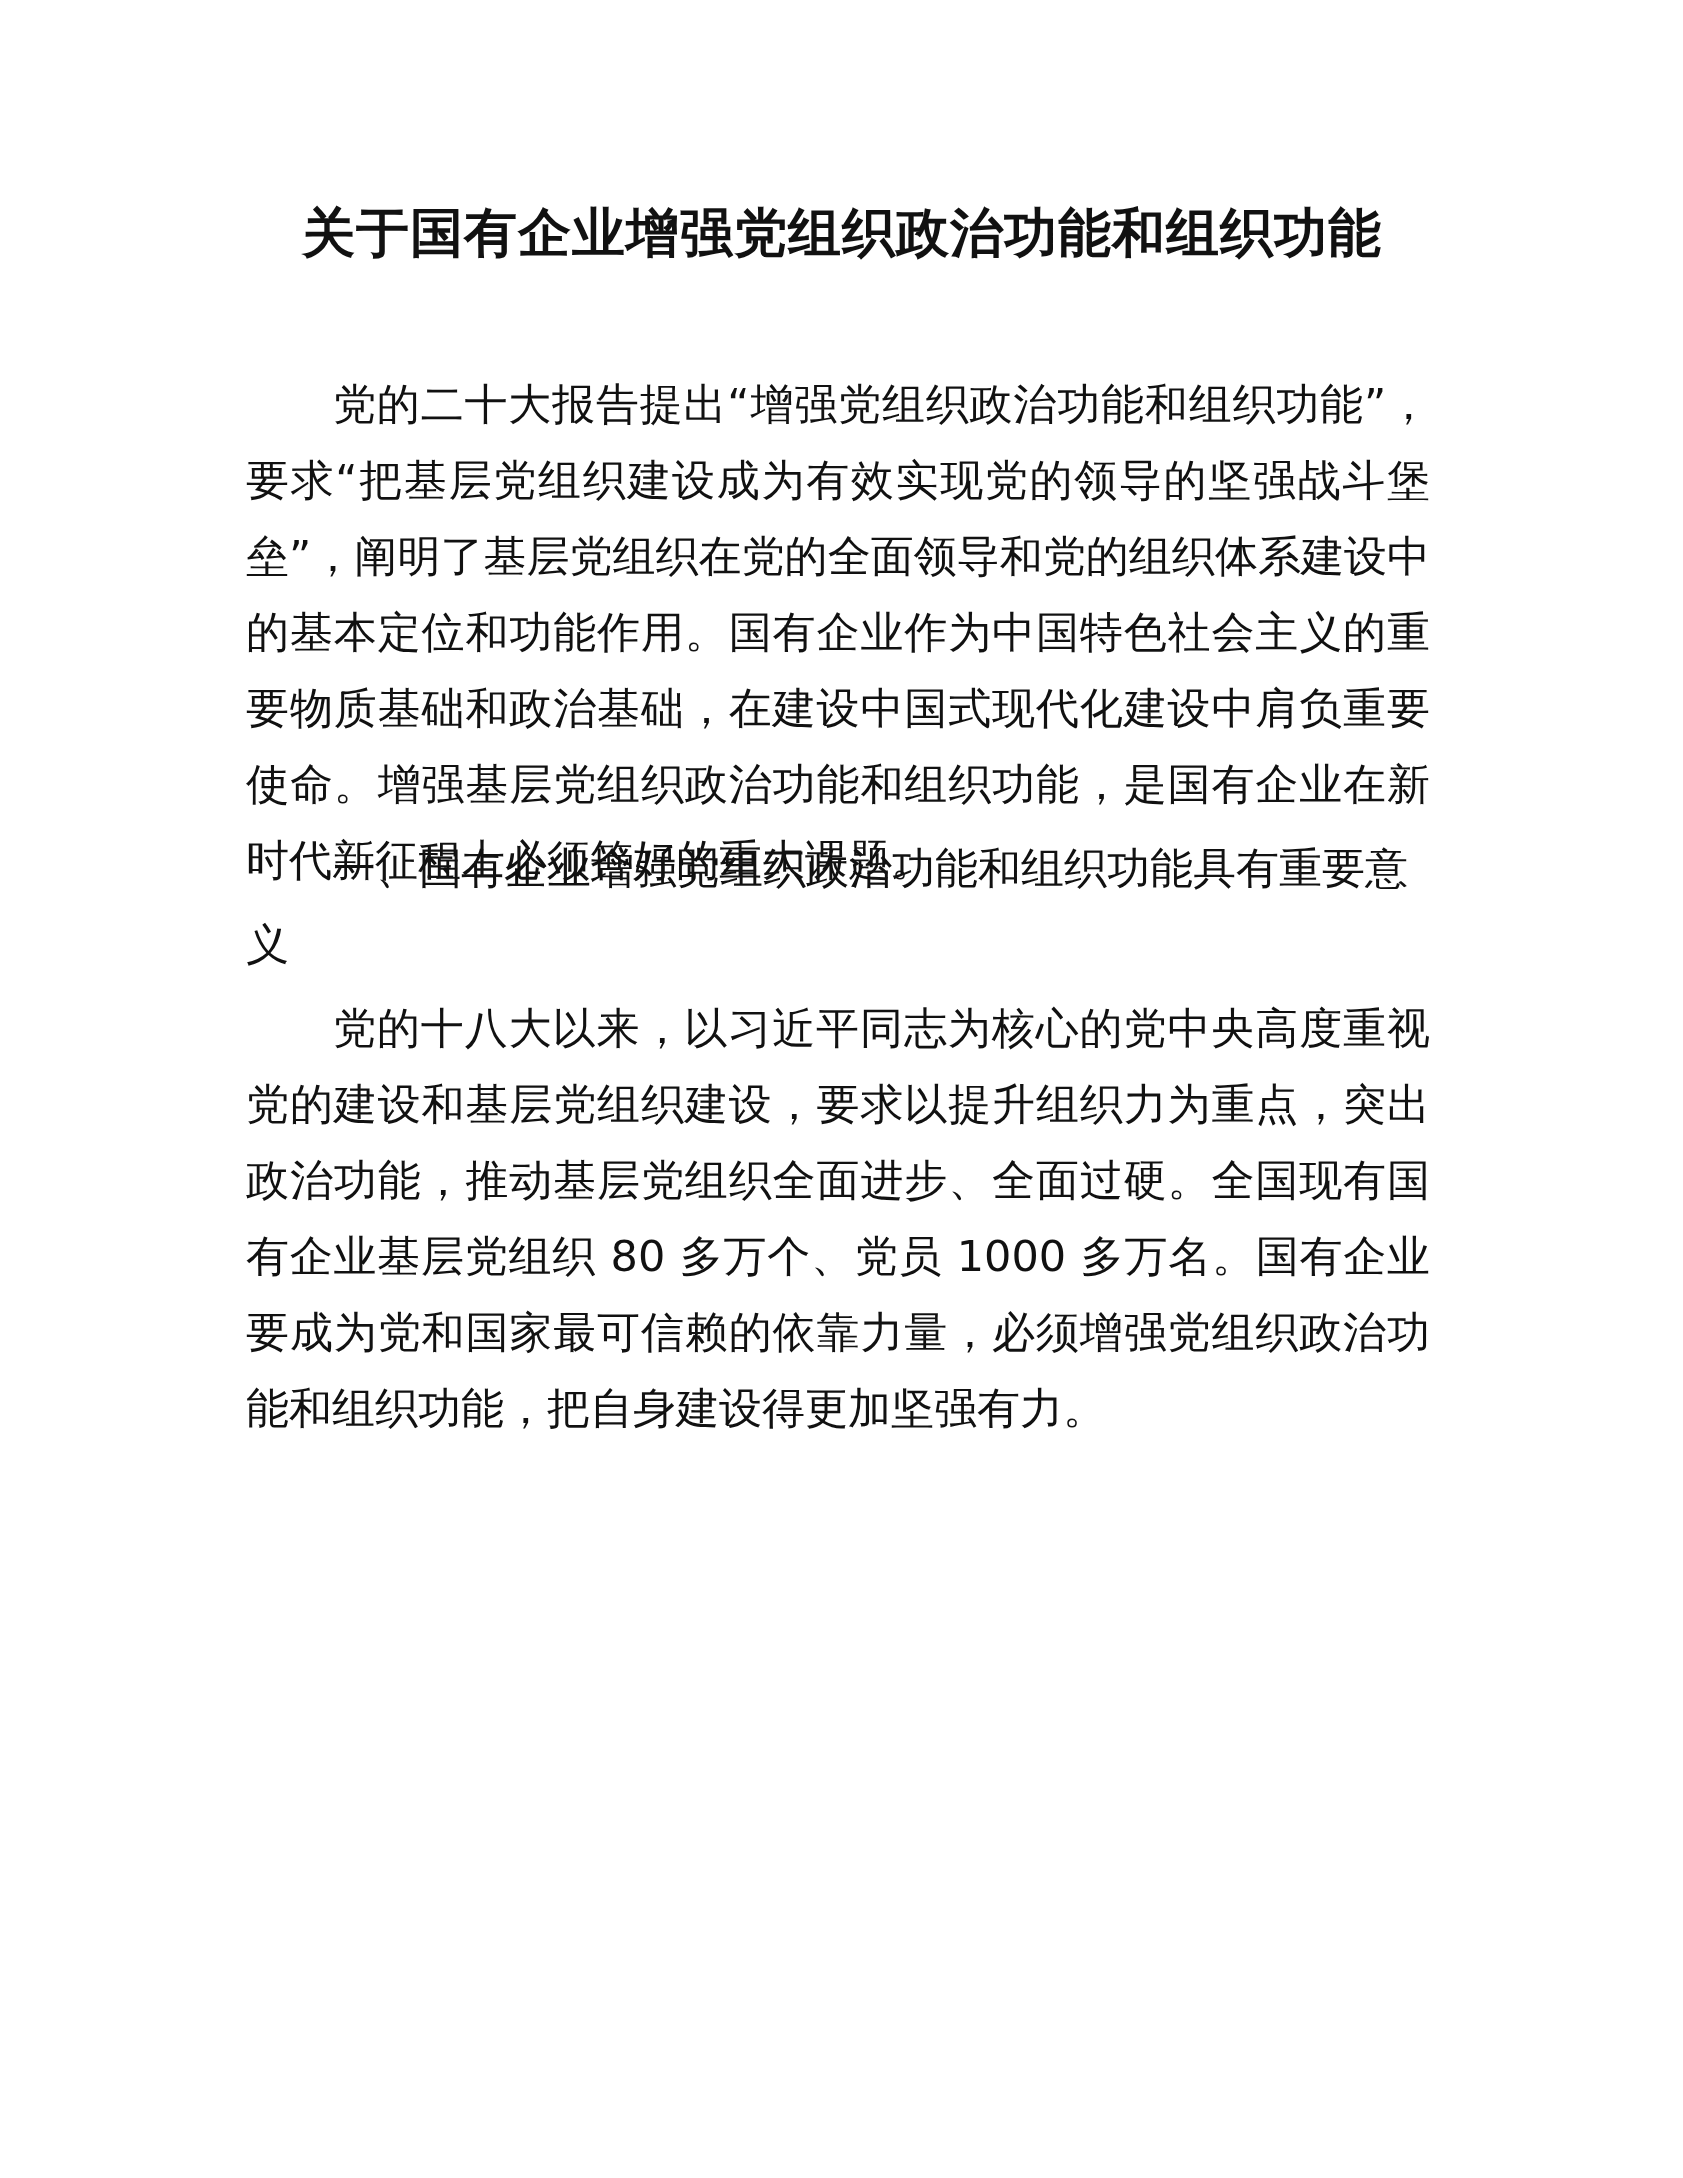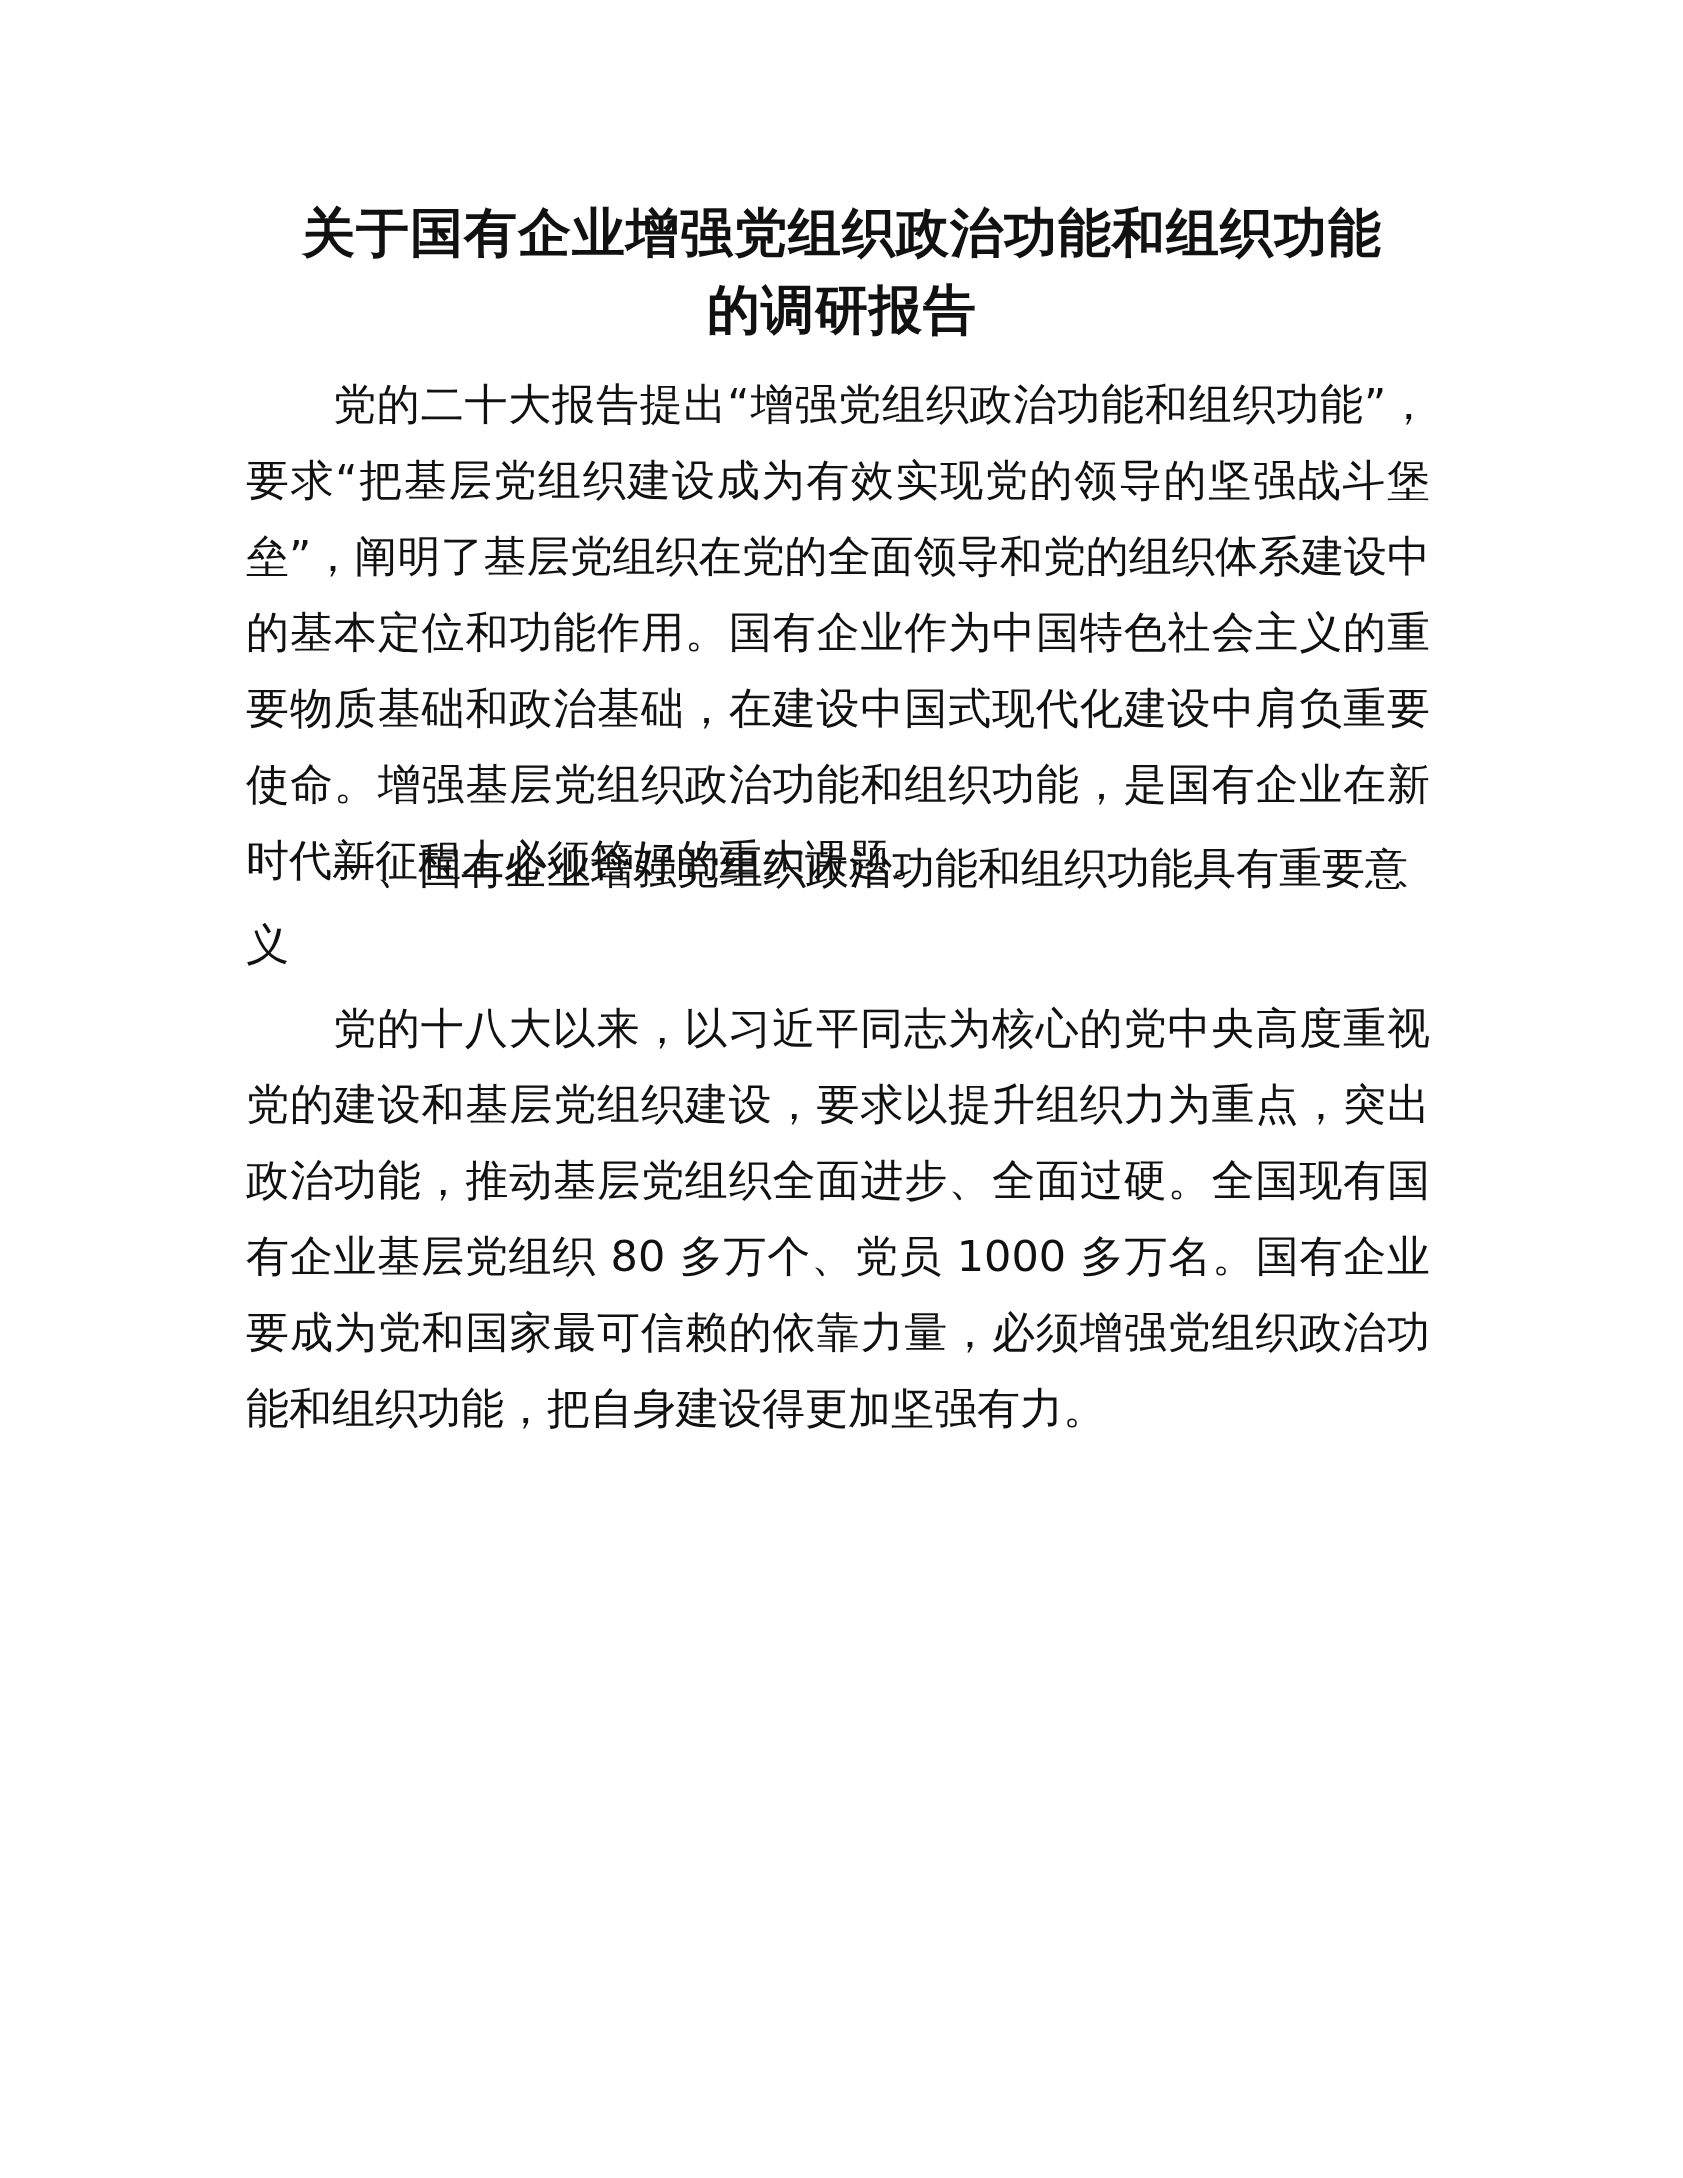--- a/index.html
+++ b/index.html
@@ -11,21 +11,20 @@
   .body { position: absolute; left: 246px; width: 1184px; font-size: 43px; line-height: 76px; }
   .para { margin: 0 0 8px 0; text-indent: 87px; text-align: justify; text-align-last: left; }
   .head { margin: 0 0 8px 0; text-indent: 87px; }
 </style>
 </head>
 <body>
 
 <div class="page">
   <div class="title">
     <div>关于国有企业增强党组织政治功能和组织功能</div>
-    <div>的调研报告</div>
   </div>
 
   <div class="body" style="top:366px;">
     <p class="para" style="height:456px;">党的二十大报告提出“增强党组织政治功能和组织功能”，要求“把基层党组织建设成为有效实现党的领导的坚强战斗堡垒”，阐明了基层党组织在党的全面领导和党的组织体系建设中的基本定位和功能作用。国有企业作为中国特色社会主义的重要物质基础和政治基础，在建设中国式现代化建设中肩负重要使命。增强基层党组织政治功能和组织功能，是国有企业在新时代新征程上必须答好的重大课题。</p>
     <p class="head" style="height:152px;">一、国有企业增强党组织政治功能和组织功能具有重要意义</p>
     <p class="para" style="height:456px;">党的十八大以来，以习近平同志为核心的党中央高度重视党的建设和基层党组织建设，要求以提升组织力为重点，突出政治功能，推动基层党组织全面进步、全面过硬。全国现有国有企业基层党组织 80 多万个、党员 1000 多万名。国有企业要成为党和国家最可信赖的依靠力量，必须增强党组织政治功能和组织功能，把自身建设得更加坚强有力。</p>
   </div>
 </div>
 
 

